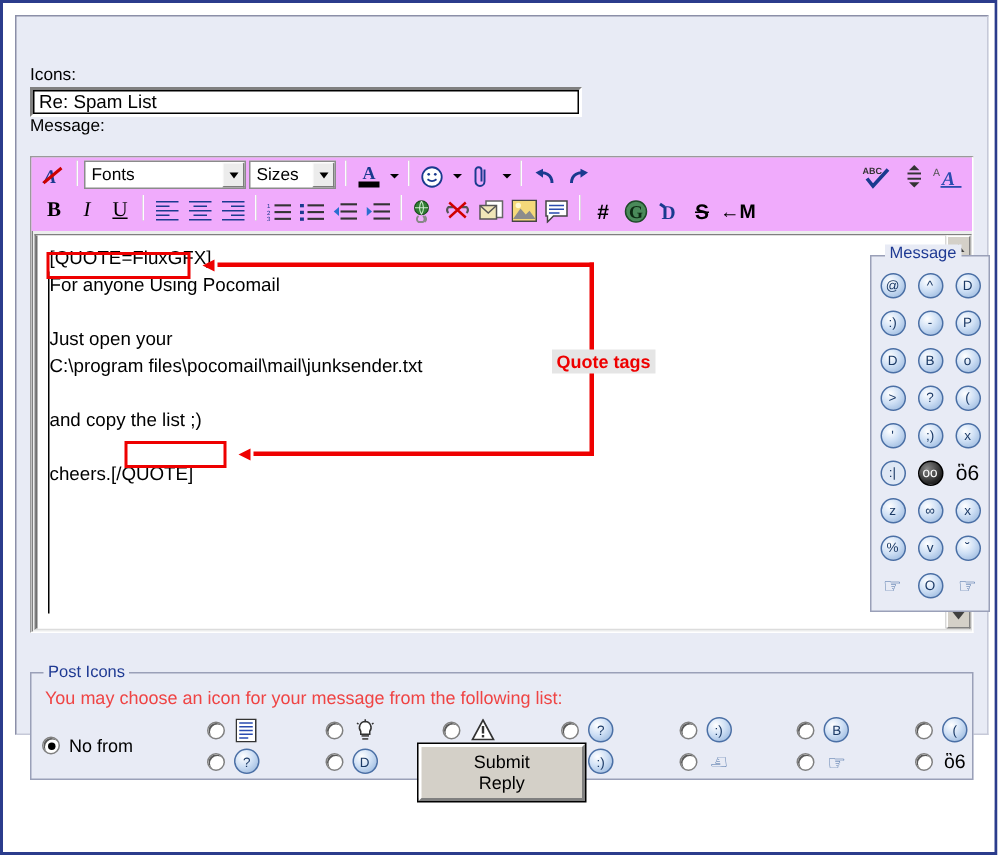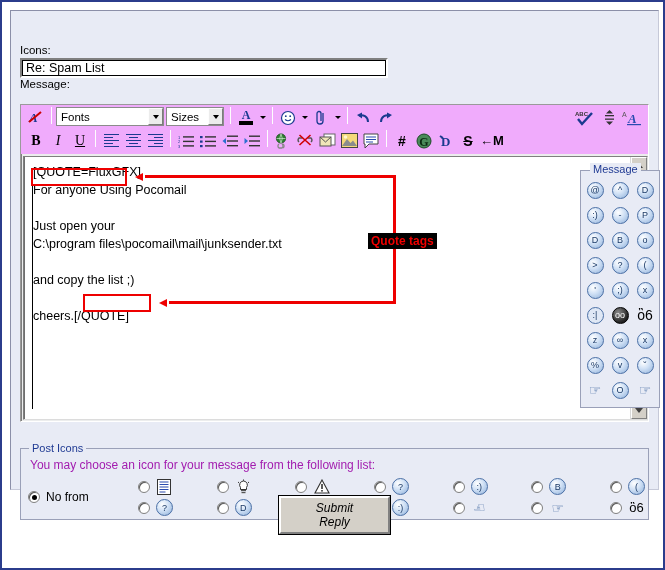--- a/index.html
+++ b/index.html
@@ -260,21 +260,21 @@
     left: 27px; top: 440px;
     background: #e8ebf5;
     padding: 0 3px;
     font-size: 11px;
     color: #1f3a93;
   }
   .pi-help {
     position: absolute;
     left: 28px; top: 456px;
     font-size: 12px;
-    color: #a21caf;
+    color: #ef4444;
   }
   .pi-grid {
     position: absolute;
     left: 26px; top: 474px;
     width: 618px;
     display: grid;
     grid-template-columns: 110px repeat(6, 1fr);
     grid-template-rows: 21px 21px;
     align-items: center;
   }
@@ -312,21 +312,21 @@
     font-family: "Liberation Sans", sans-serif;
     font-size: 12px;
     color: #000;
     background: #d4d0c8;
     border: 2px solid;
     border-color: #ffffff #808080 #808080 #ffffff;
     padding: 3px 18px;
     cursor: default;
   }
   .btn.default { outline: 1px solid #000; outline-offset: 0px; }
-  .btn.w1 { width: 111px; font-style: italic; }
+  .btn.w1 { width: 111px; }
   .btn.w2 { width: 117px; }
 
   
   .anno { position: absolute; pointer-events: none; }
   .anno-box {
     border: 2px solid #ee0000;
     background: transparent;
   }
   .anno-line { background: #ee0000; }
   .anno-text {
@@ -836,16 +836,16 @@
         <div class="arrowhead"></div>
       </div>
 
     <div class="anno anno-line" style="left:167px; top:299px; width:227px; height:3px;"></div>
     <div class="anno" style="left:157px; top:296.5px;">
         <div class="arrowhead"></div>
       </div>
 
     <div class="anno anno-line" style="left:391px; top:173px; width:3px; height:129px;"></div>
 
-    <div class="anno anno-text" style="left:366px; top:231px; background:#000000; padding:1px 3px;">Quote tags</div>
+    <div class="anno anno-text" style="left:366px; top:231px; background:#e5e5e5; padding:1px 3px;">Quote tags</div>
 
   </div>
 </div>
 
 </body></html>

